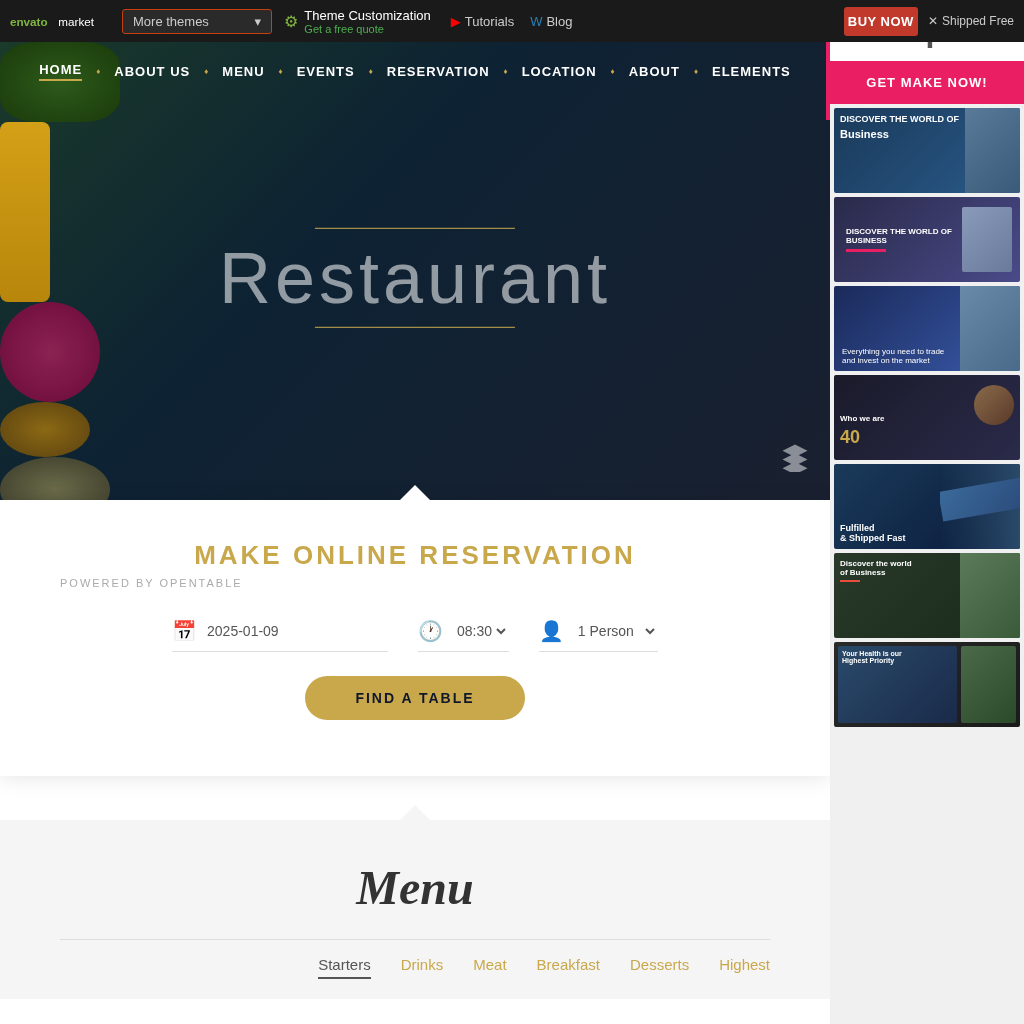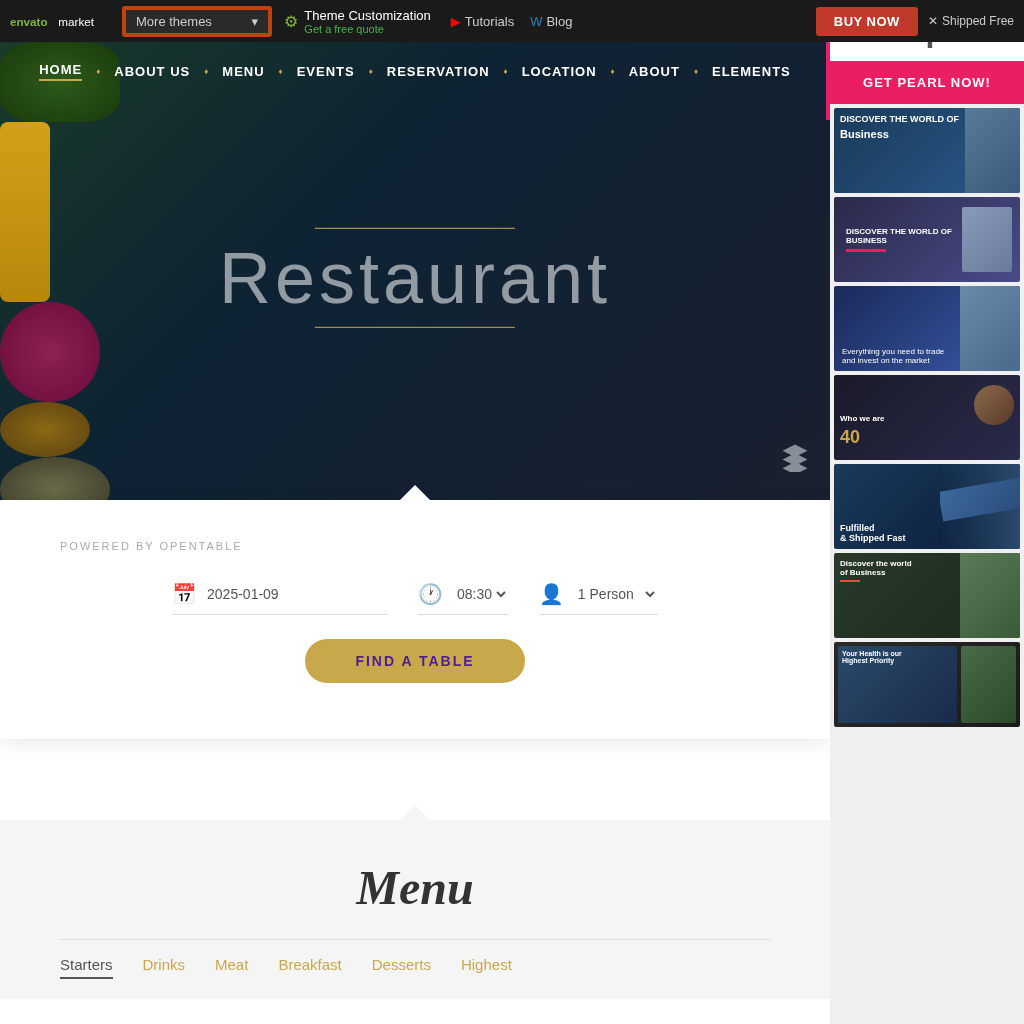--- a/index.html
+++ b/index.html
@@ -17,21 +17,21 @@
       padding: 0 10px;
     }
     .envato-logo {
       display: flex;
       align-items: center;
       margin-right: 12px;
     }
     .envato-logo svg { width: 100px; height: 20px; }
     .more-themes-select {
       background: #2a2a2a;
-      border: 4px solid #c2410c;
+      border: 1px solid #c2410c;
       color: #ccc;
       padding: 4px 10px;
       border-radius: 3px;
       font-size: 13px;
       cursor: pointer;
       display: flex;
       align-items: center;
       gap: 6px;
       min-width: 150px;
       justify-content: space-between;
@@ -58,21 +58,21 @@
       font-size: 13px;
       display: flex;
       align-items: center;
       gap: 4px;
     }
     .buy-now-btn {
       margin-left: auto;
       background: #c0392b;
       color: #fff;
       border: none;
-      padding: 7px 18px;
+      padding: 7px 4px;
       border-radius: 3px;
       font-size: 13px;
       font-weight: bold;
       cursor: pointer;
       letter-spacing: 0.5px;
     }
     .preview-free {
       color: #ccc;
       font-size: 12px;
       margin-left: 10px;
@@ -205,21 +205,21 @@
       font-size: 14px;
       color: #555;
       background: transparent;
       cursor: pointer;
     }
     .form-icon { color: #c9a84c; font-size: 20px; }
     .find-table-btn {
       display: block;
       margin: 16px auto;
       background: #c9a84c;
-      color: #4c1d95;
+      color: #0f172a;
       border: none;
       padding: 14px 50px;
       border-radius: 30px;
       font-size: 14px;
       font-weight: bold;
       letter-spacing: 2px;
       cursor: pointer;
       text-align: center;
     }
 
@@ -235,21 +235,21 @@
     .menu-title {
       text-align: center;
       font-family: Georgia, serif;
       font-size: 48px;
       font-style: italic;
       color: #333;
       margin-bottom: 24px;
     }
     .menu-tabs {
       display: flex;
-      justify-content: flex-start;
+      justify-content: flex-end;
       gap: 30px;
       border-top: 1px solid #ddd;
       padding-top: 16px;
     }
     .menu-tab {
       font-size: 15px;
       color: #c9a84c;
       cursor: pointer;
       padding-bottom: 4px;
     }
@@ -428,20 +428,21 @@
     </div>
   </div>
 </div>
 
 <div class="reservation-section">
 
   <div style="position:absolute;top:-15px;left:50%;transform:translateX(-50%);">
     <div class="arrow-up" style="border-bottom-color:#fff;"></div>
   </div>
 
+  <h2 class="reservation-title">MAKE ONLINE RESERVATION</h2>
   <p class="reservation-subtitle">POWERED BY OPENTABLE</p>
 
   <div class="reservation-form">
     <div class="form-group">
       <span class="form-icon">📅</span>
       <input type="text" readonly="" value="2025-01-09" style="">
     </div>
 
     <div class="form-group">
       <span class="form-icon">🕐</span>
@@ -485,21 +486,21 @@
     <span class="menu-tab">Highest</span>
   </div>
 </div>
 
 <div class="pink-bar"></div>
 
 <div class="right-sidebar">
   <div class="pearl-header">
     <div class="pearl-title">pearl</div>
   </div>
-  <button class="get-pearl-btn">GET PEARL NOW!</button>
+  <button class="get-pearl-btn">GET MAKE NOW!</button>
 
   <div class="sidebar-themes">
 
     <div class="theme-card theme-card-1">
       <div style="padding:6px;color:#fff;font-size:8px;font-weight:bold;">
         <div style="font-size:9px;margin-bottom:4px;">DISCOVER THE WORLD OF</div>
         <div style="font-size:11px;font-weight:bold;">Business</div>
       </div>
       <div style="position:absolute;right:0;top:0;bottom:0;width:55px;background:linear-gradient(135deg,#5a7a9a,#3a5a7a);"></div>
     </div>

